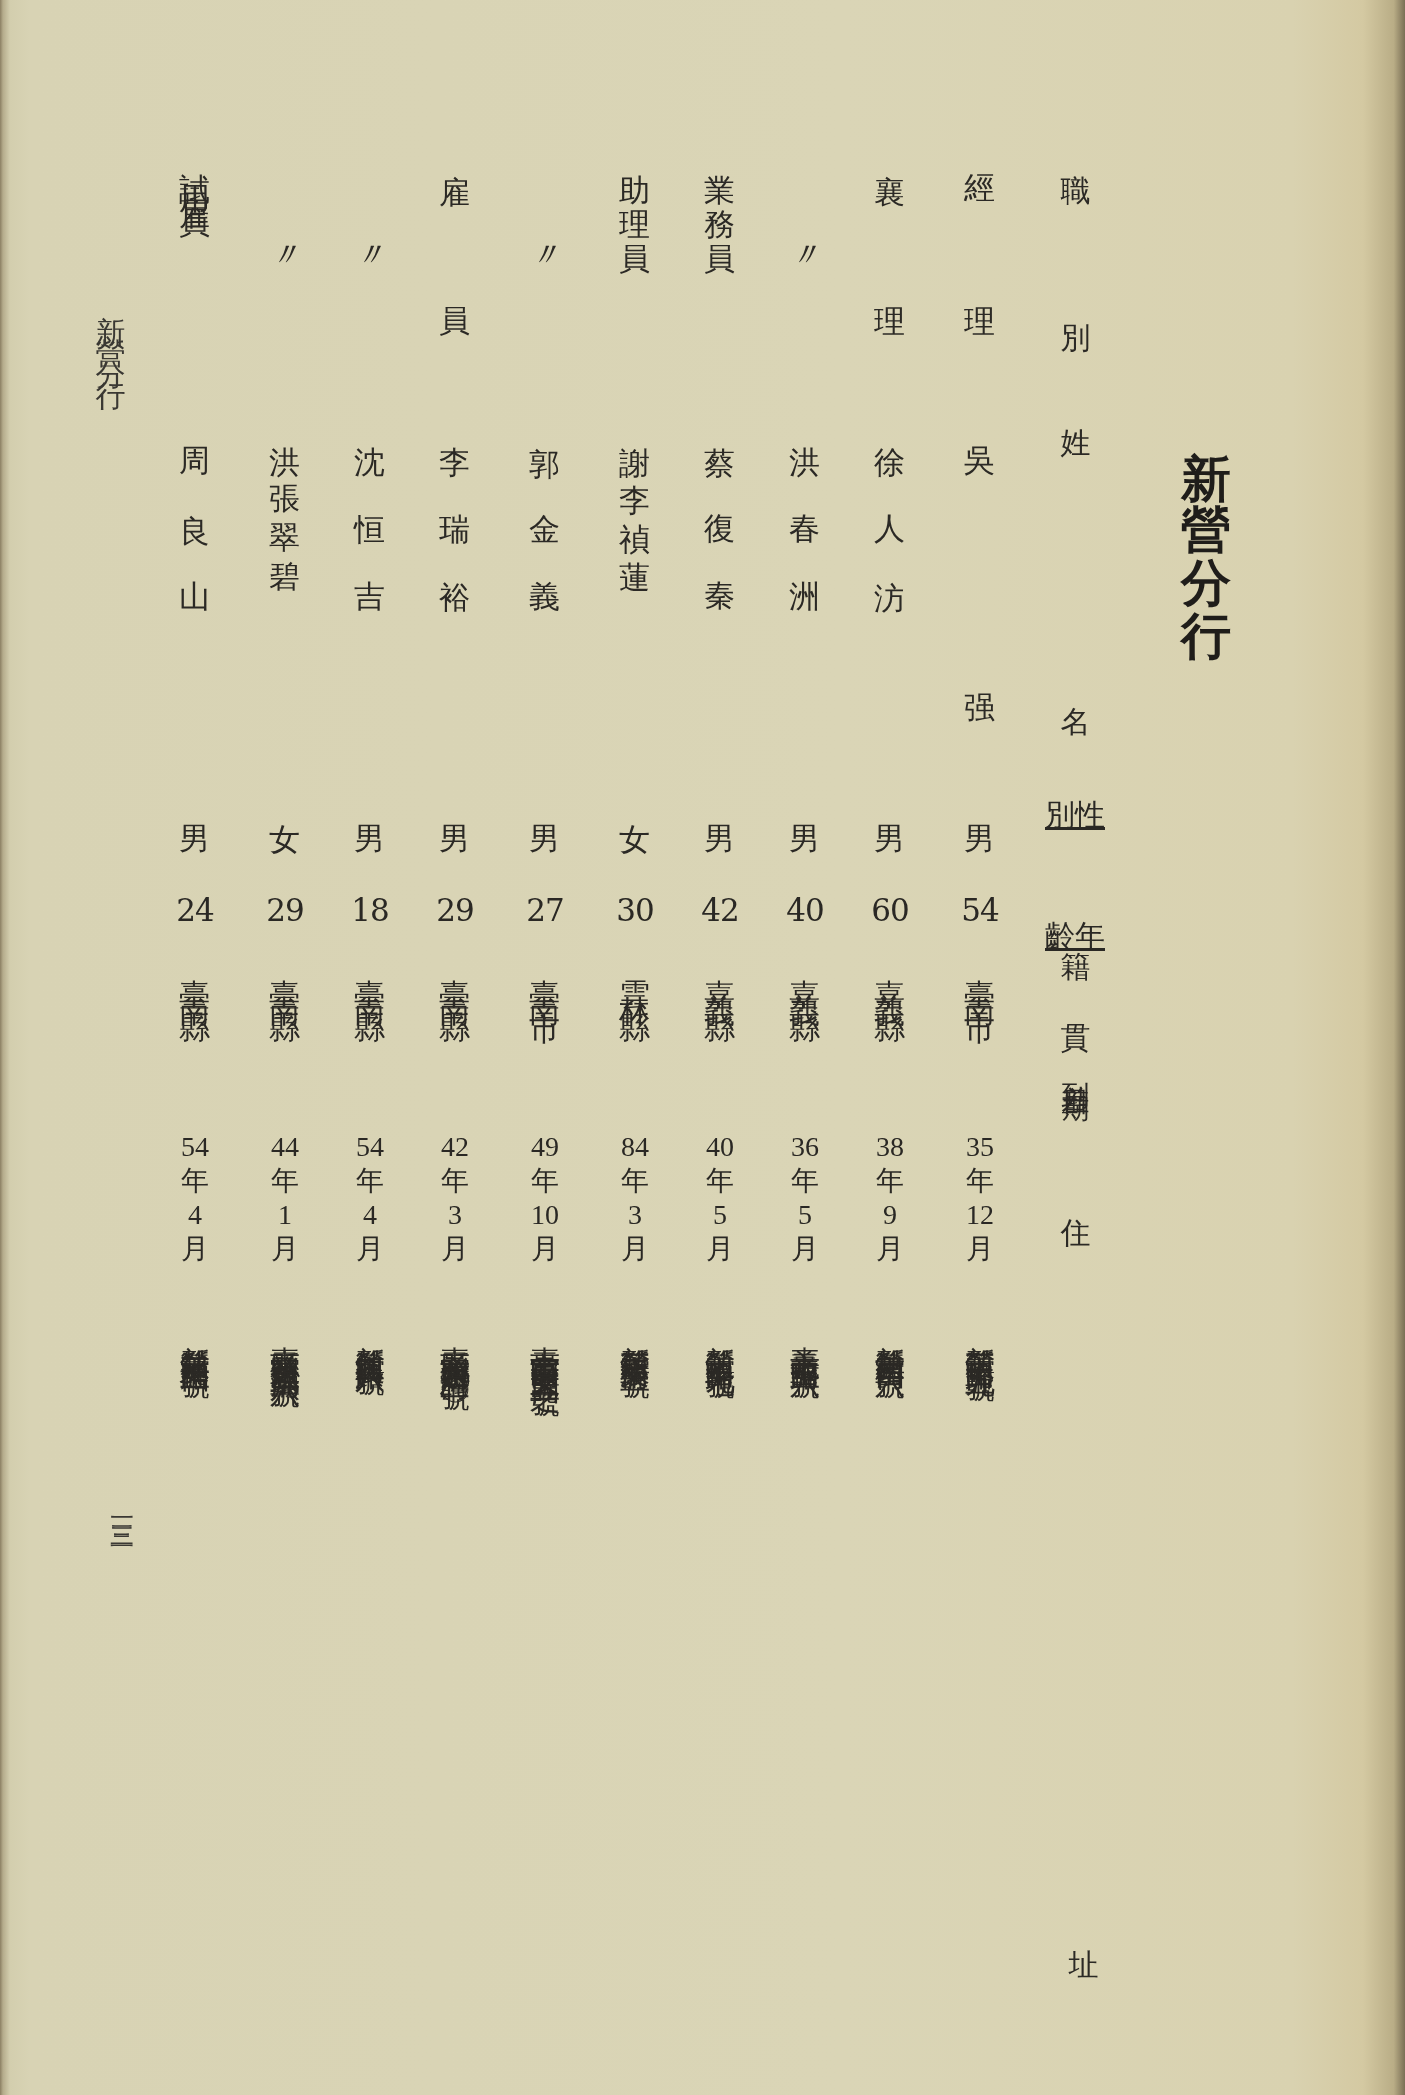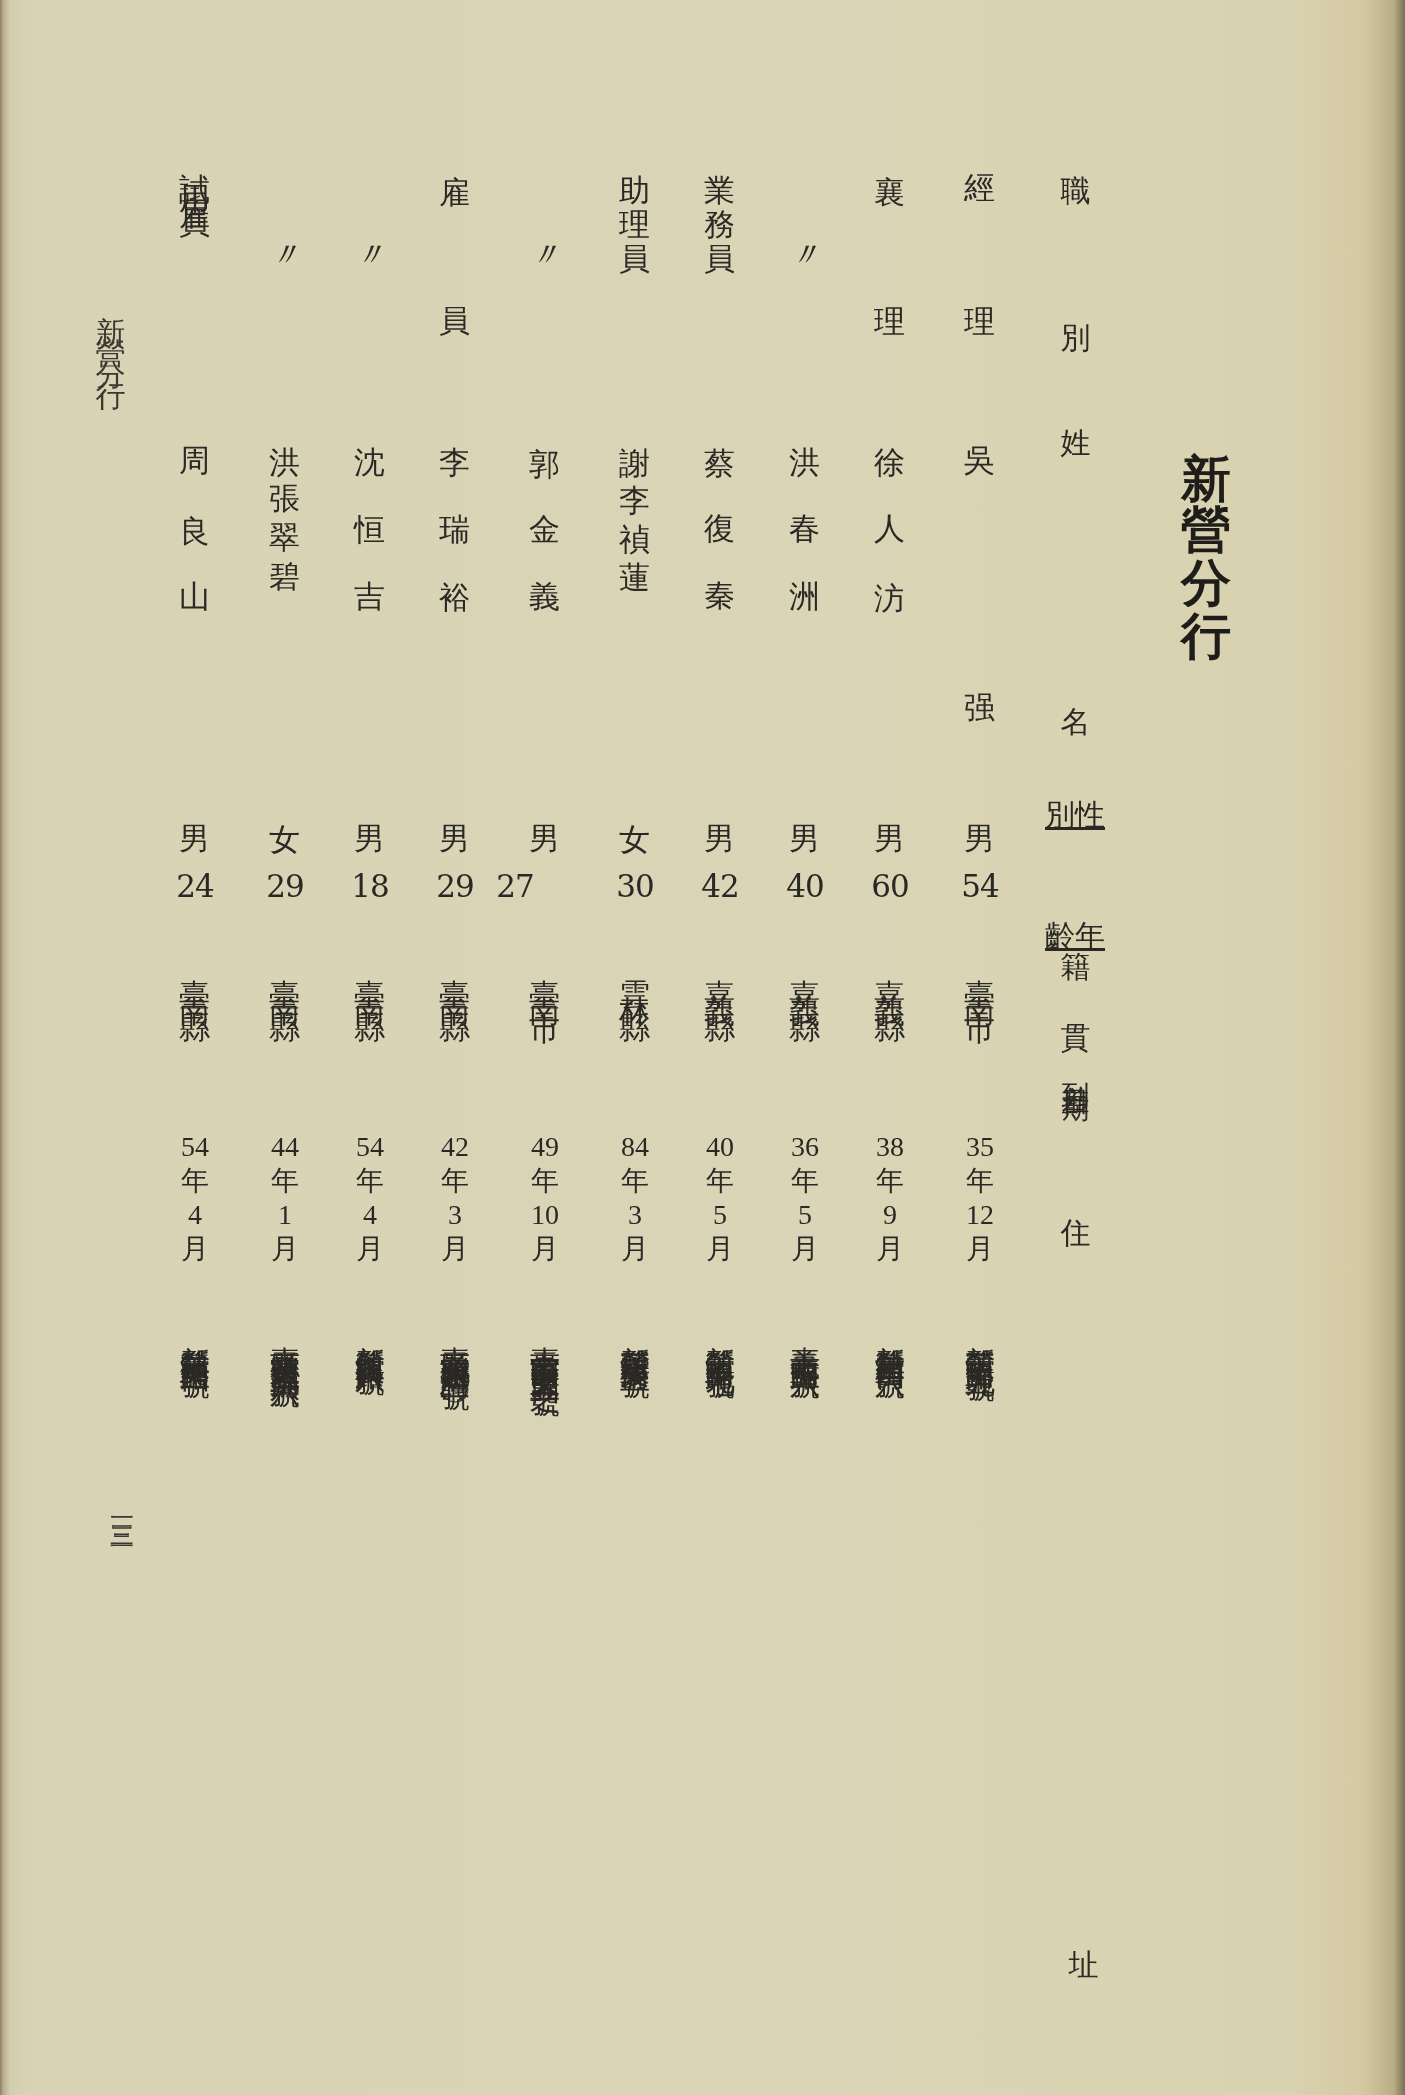--- a/index.html
+++ b/index.html
@@ -18,21 +18,21 @@
   }
   .title { font-size: 50px; letter-spacing: 54px; font-weight: bold; color: #1f1d1a; }
   .running { font-size: 30px; letter-spacing: 22px; color: #3a3833; }
   .pageno { font-size: 24px; letter-spacing: 2px; color: #3a3833; }
   .cell { font-size: 31px; color: #2b2925; }
   .job2 { letter-spacing: 0; }
   .ditto { font-size: 34px; transform: translateX(-50%) rotate(0deg); font-style: italic; }
   .sex { font-size: 31px; }
   .age {
     position: absolute; font-size: 31px; transform: translateX(-50%);
-    font-family: "DejaVu Serif", "Liberation Serif", serif; letter-spacing: -1px;
+    font-family: "DejaVu Serif", "Liberation Serif", serif; letter-spacing: -1px; margin-top: 24px;
   }
   .origin { letter-spacing: 16px; }
   .date {
     position: absolute; transform: translateX(-50%); text-align: center;
     font-size: 28px; line-height: 34px; font-family: "Liberation Serif", serif;
   }
   .date span { display: block; }
   .addr { font-size: 30px; letter-spacing: 3px; line-height: 1; }
   .hdr { font-size: 30px; color: #2b2925; }
   .hdr-small { font-size: 28px; letter-spacing: 4px; }
@@ -131,21 +131,21 @@
         <span>3</span>
         <span>月</span>
     </div>
     <div class="v cell addr" style="left:635px; top:1322px;">新營鎮康樂街一五號</div>
   </div>
 
   <div class="col">
     <div class="v cell ditto" style="left:545px; top:225px;">〃</div>
     <div class="v cell" style="left:545px; top:422px; letter-spacing:67px;">郭金義</div>
     <div class="v cell sex" style="left:545px; top:800px;">男</div>
-    <div class="age" style="left:515px; top:868px;">27</div>
+    <div class="age" style="left:545px; top:868px;">27</div>
     <div class="v cell origin" style="left:545px; top:955px;">臺南市</div>
     <div class="date" style="left:545px; top:1130px;">
       <span>49</span>
         <span>年</span>
         <span>10</span>
         <span>月</span>
     </div>
     <div class="v cell addr" style="left:545px; top:1322px;">臺南市安南區安東里一五四之一號</div>
   </div>
 

